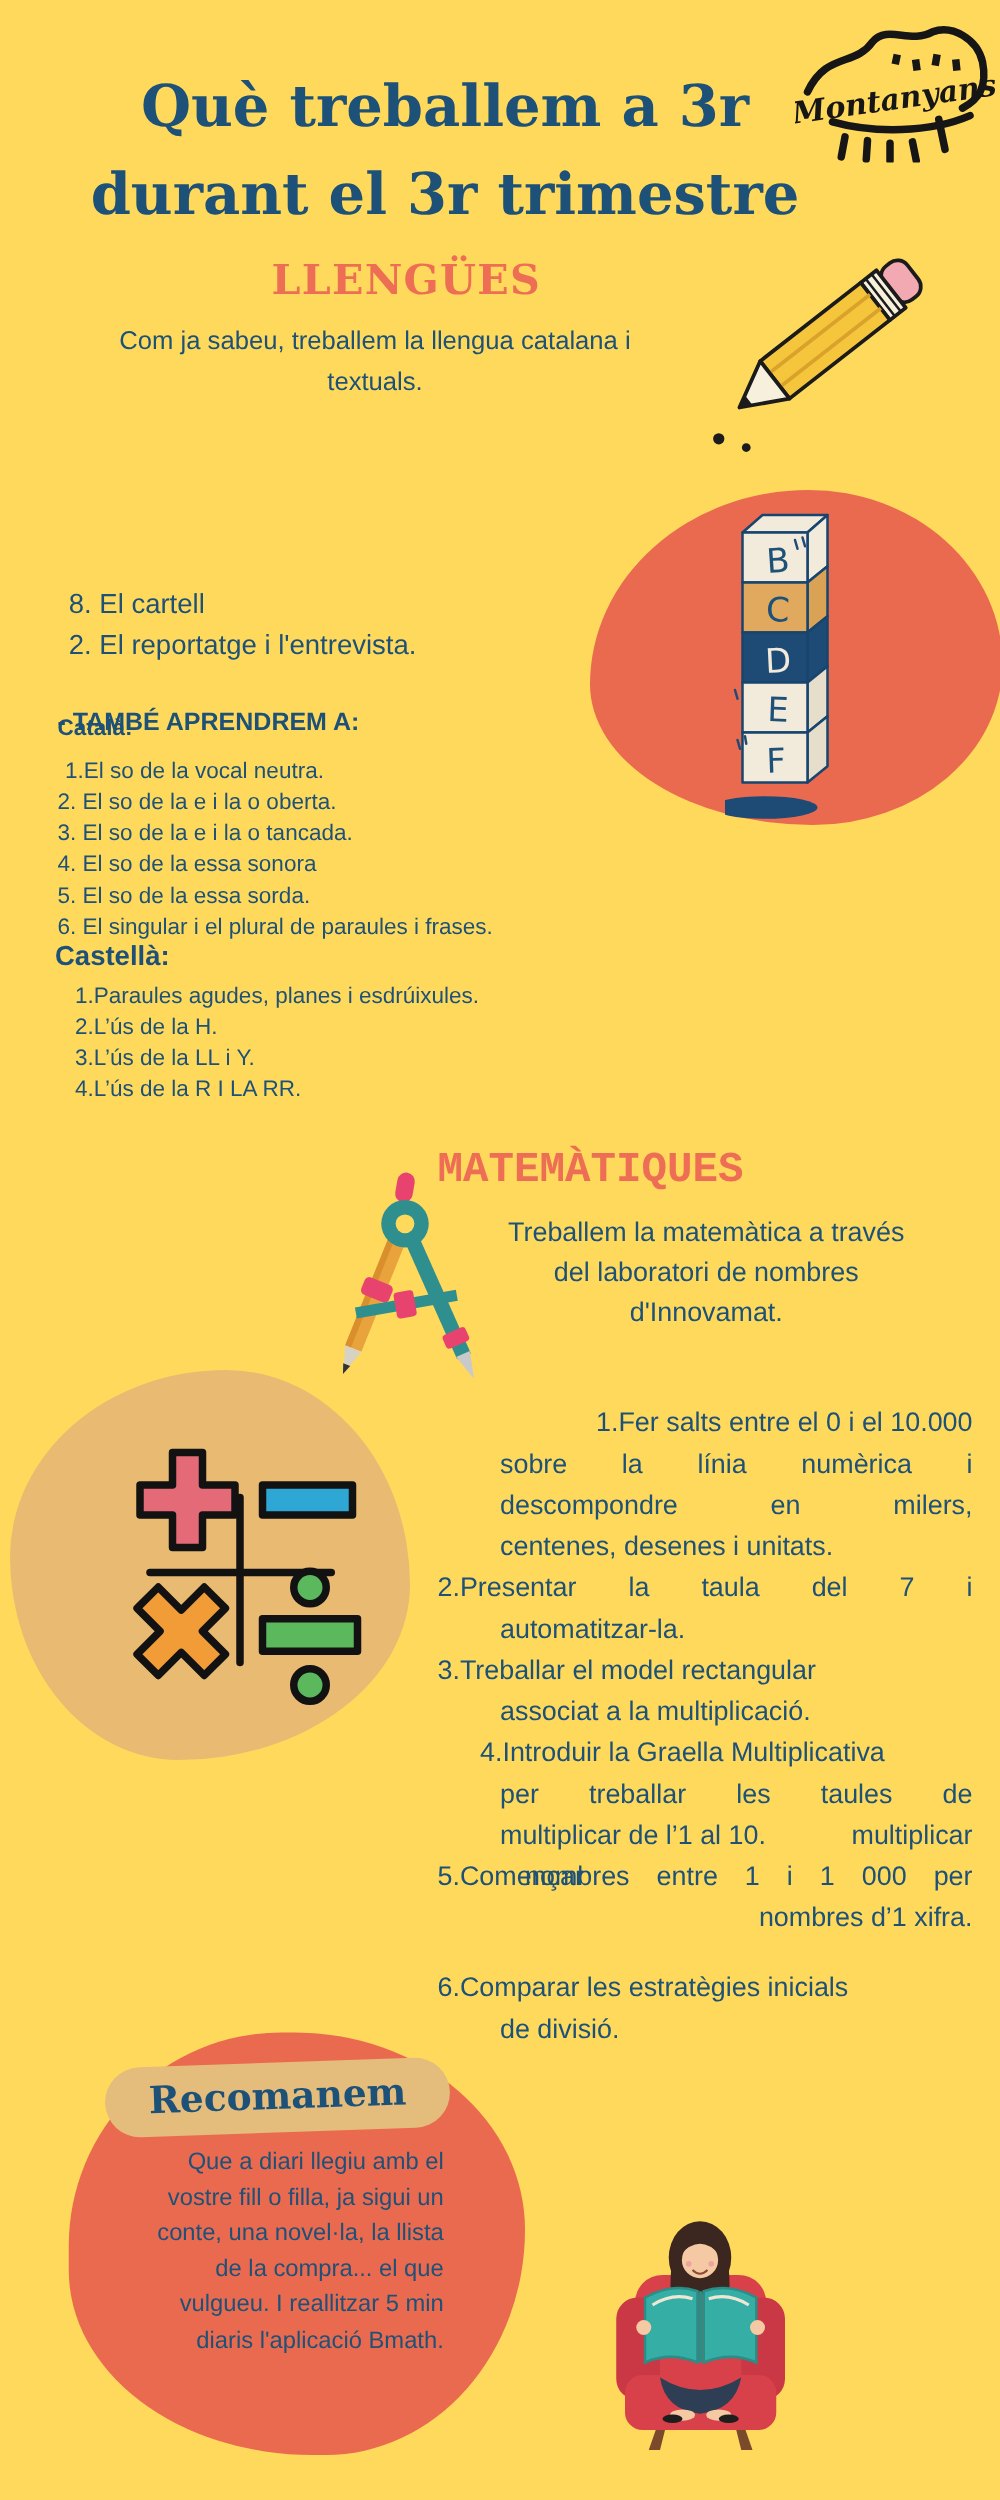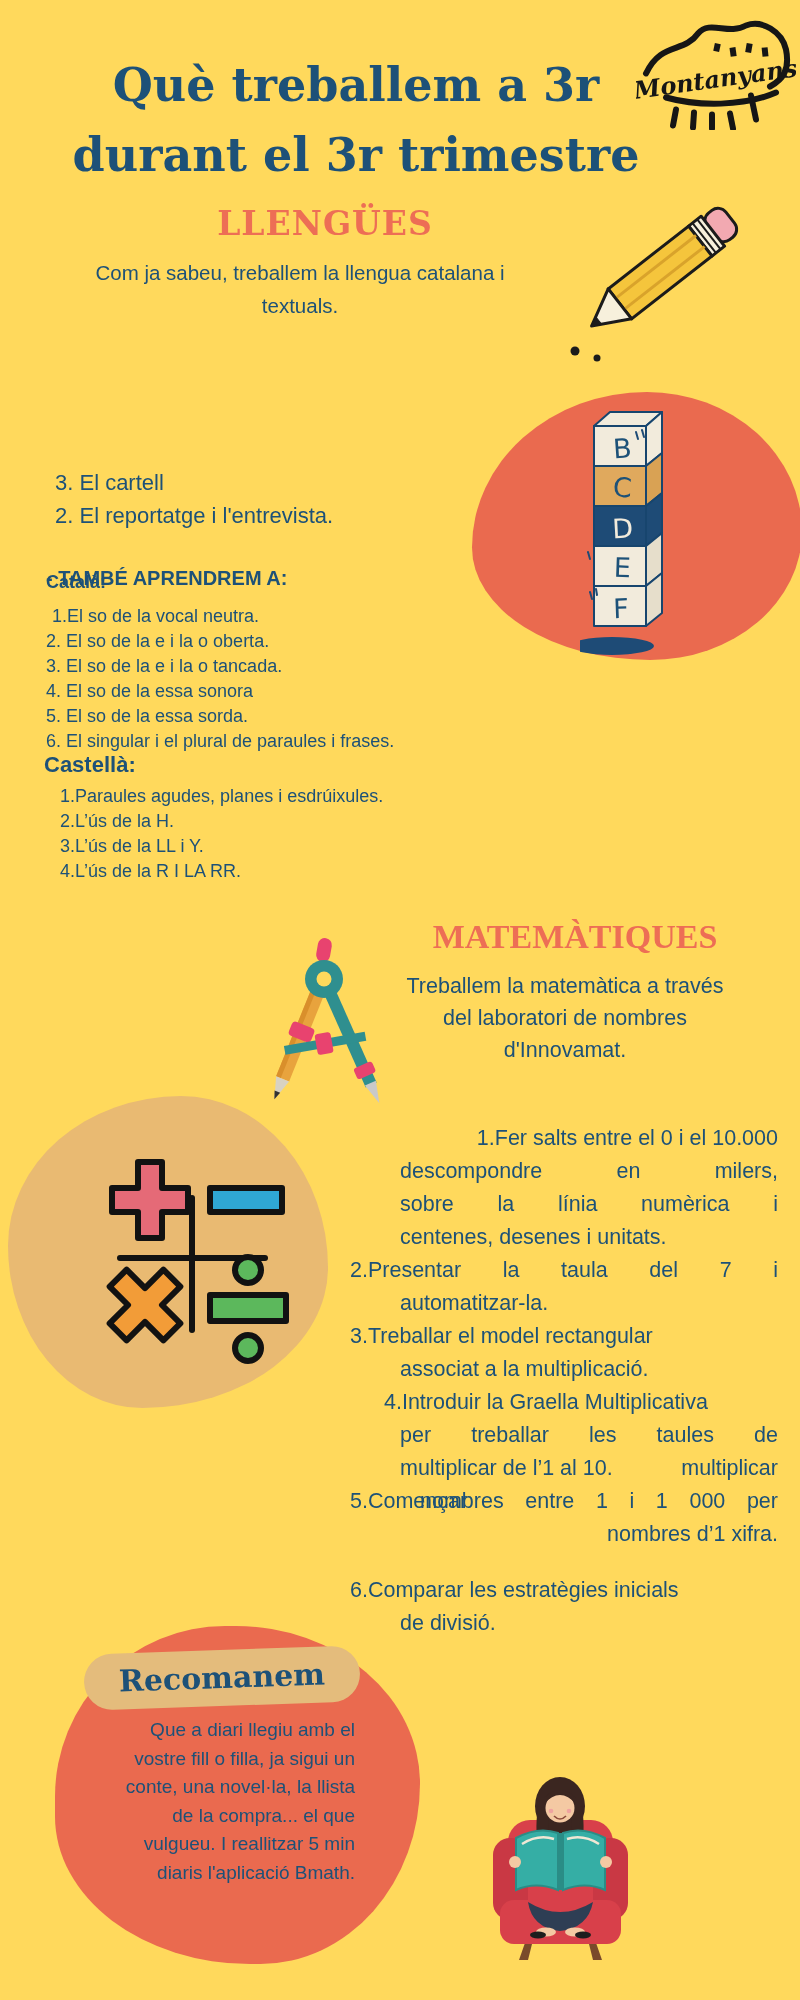--- a/index.html
+++ b/index.html
@@ -31,22 +31,22 @@
   .castella-list{position:absolute; left:60px; top:784px; font-size:18px; line-height:25px; white-space:nowrap;}
 
   
   .blob-blocks{position:absolute; left:472px; top:392px; width:330px; height:268px;
       background:var(--blob-orange); border-radius:53% 47% 46% 54% / 58% 52% 48% 42%;}
   .tower{position:absolute; left:580px; top:396px; width:100px; height:262px;}
   .blk-letter{font-family:"DejaVu Sans",sans-serif; font-size:27px; fill:var(--navy);}
   .blk-letter.lt-light{fill:var(--block-cream);}
 
   
-  .h-mates{position:absolute; left:350px; top:918px; width:450px; text-align:center;
-      font-family:Liberation Serif, serif; font-weight:700; font-size:34px; color:var(--coral);}
+  .h-mates{position:absolute; left:350px; top:918px; width:450px; text-align:left;
+      font-family:Liberation Mono, monospace; font-weight:700; font-size:34px; color:var(--coral);}
   .mates-intro{position:absolute; left:350px; top:970px; width:430px; text-align:center;
       font-size:21.5px; line-height:32px;}
   .compass{position:absolute; left:262px; top:933px; width:125px; height:200px;}
 
   .blob-tan{position:absolute; left:8px; top:1096px; width:320px; height:312px;
       background:var(--blob-tan); border-radius:54% 46% 58% 42% / 48% 55% 45% 52%;}
   .mathsym{position:absolute; left:60px; top:1140px; width:260px; height:230px;}
 
   .mates-list{position:absolute; left:350px; top:1122px; width:428px;
       font-size:21.5px; line-height:33px;}
@@ -120,21 +120,21 @@
       <line x1="40" y1="88" x2="142" y2="88" stroke="#D9A32B" stroke-width="3"></line>
       <line x1="40" y1="102" x2="142" y2="102" stroke="#D9A32B" stroke-width="3"></line>
       <polygon points="142,76 178,95 142,114" fill="#F7F0DC"></polygon>
       <polygon points="169,90 178,95 169,100" fill="#1b1b1b" stroke-width="1"></polygon>
     </g>
     <circle cx="22" cy="168" r="4.5" fill="#1b1b1b"></circle>
     <circle cx="44" cy="175" r="3.5" fill="#1b1b1b"></circle>
   </svg>
 
   <div class="textos-list">
-    <div>3. El cartell</div>
+    <div>8. El cartell</div>
     <div>2. El reportatge i l'entrevista.</div>
   </div>
 
   <div class="h-tambe">- TAMBÉ APRENDREM A:</div>
   <div class="h-catala">Català:</div>
   <div class="catala-list">
     <div style="padding-left:6px;">1.El so de la vocal neutra.</div>
     <div>2. El so de la e i la o oberta.</div>
     <div>3. El so de la e i la o tancada.</div>
     <div>4. El so de la essa sonora</div>
@@ -217,22 +217,22 @@
       <rect x="150" y="48" width="72" height="24" fill="#2FA7D4"></rect>
       <path transform="rotate(45 85 165)" d="M73,127 h24 v26 h26 v24 h-26 v26 h-24 v-26 h-26 v-24 h26 Z" fill="#F29C38"></path>
       <rect x="150" y="155" width="76" height="26" fill="#5CB85C"></rect>
       <circle cx="188" cy="130" r="13" fill="#5CB85C"></circle>
       <circle cx="188" cy="208" r="13" fill="#5CB85C"></circle>
     </g>
   </svg>
 
   <div class="mates-list">
     <div class="ml right">1.Fer salts entre el 0 i el 10.000</div>
+    <div class="ml pad just">sobre la línia numèrica i</div>
     <div class="ml pad just">descompondre en milers,</div>
-    <div class="ml pad just">sobre la línia numèrica i</div>
     <div class="ml pad">centenes, desenes i unitats.</div>
     <div class="ml just">2.Presentar la taula del 7 i</div>
     <div class="ml pad">automatitzar-la.</div>
     <div class="ml">3.Treballar el model rectangular</div>
     <div class="ml pad">associat a la multiplicació.</div>
     <div class="ml pad34">4.Introduir la Graella Multiplicativa</div>
     <div class="ml pad just">per treballar les taules de</div>
     <div class="ml row11">
       <span>multiplicar de l’1 al 10.</span>
       <span>multiplicar</span>

